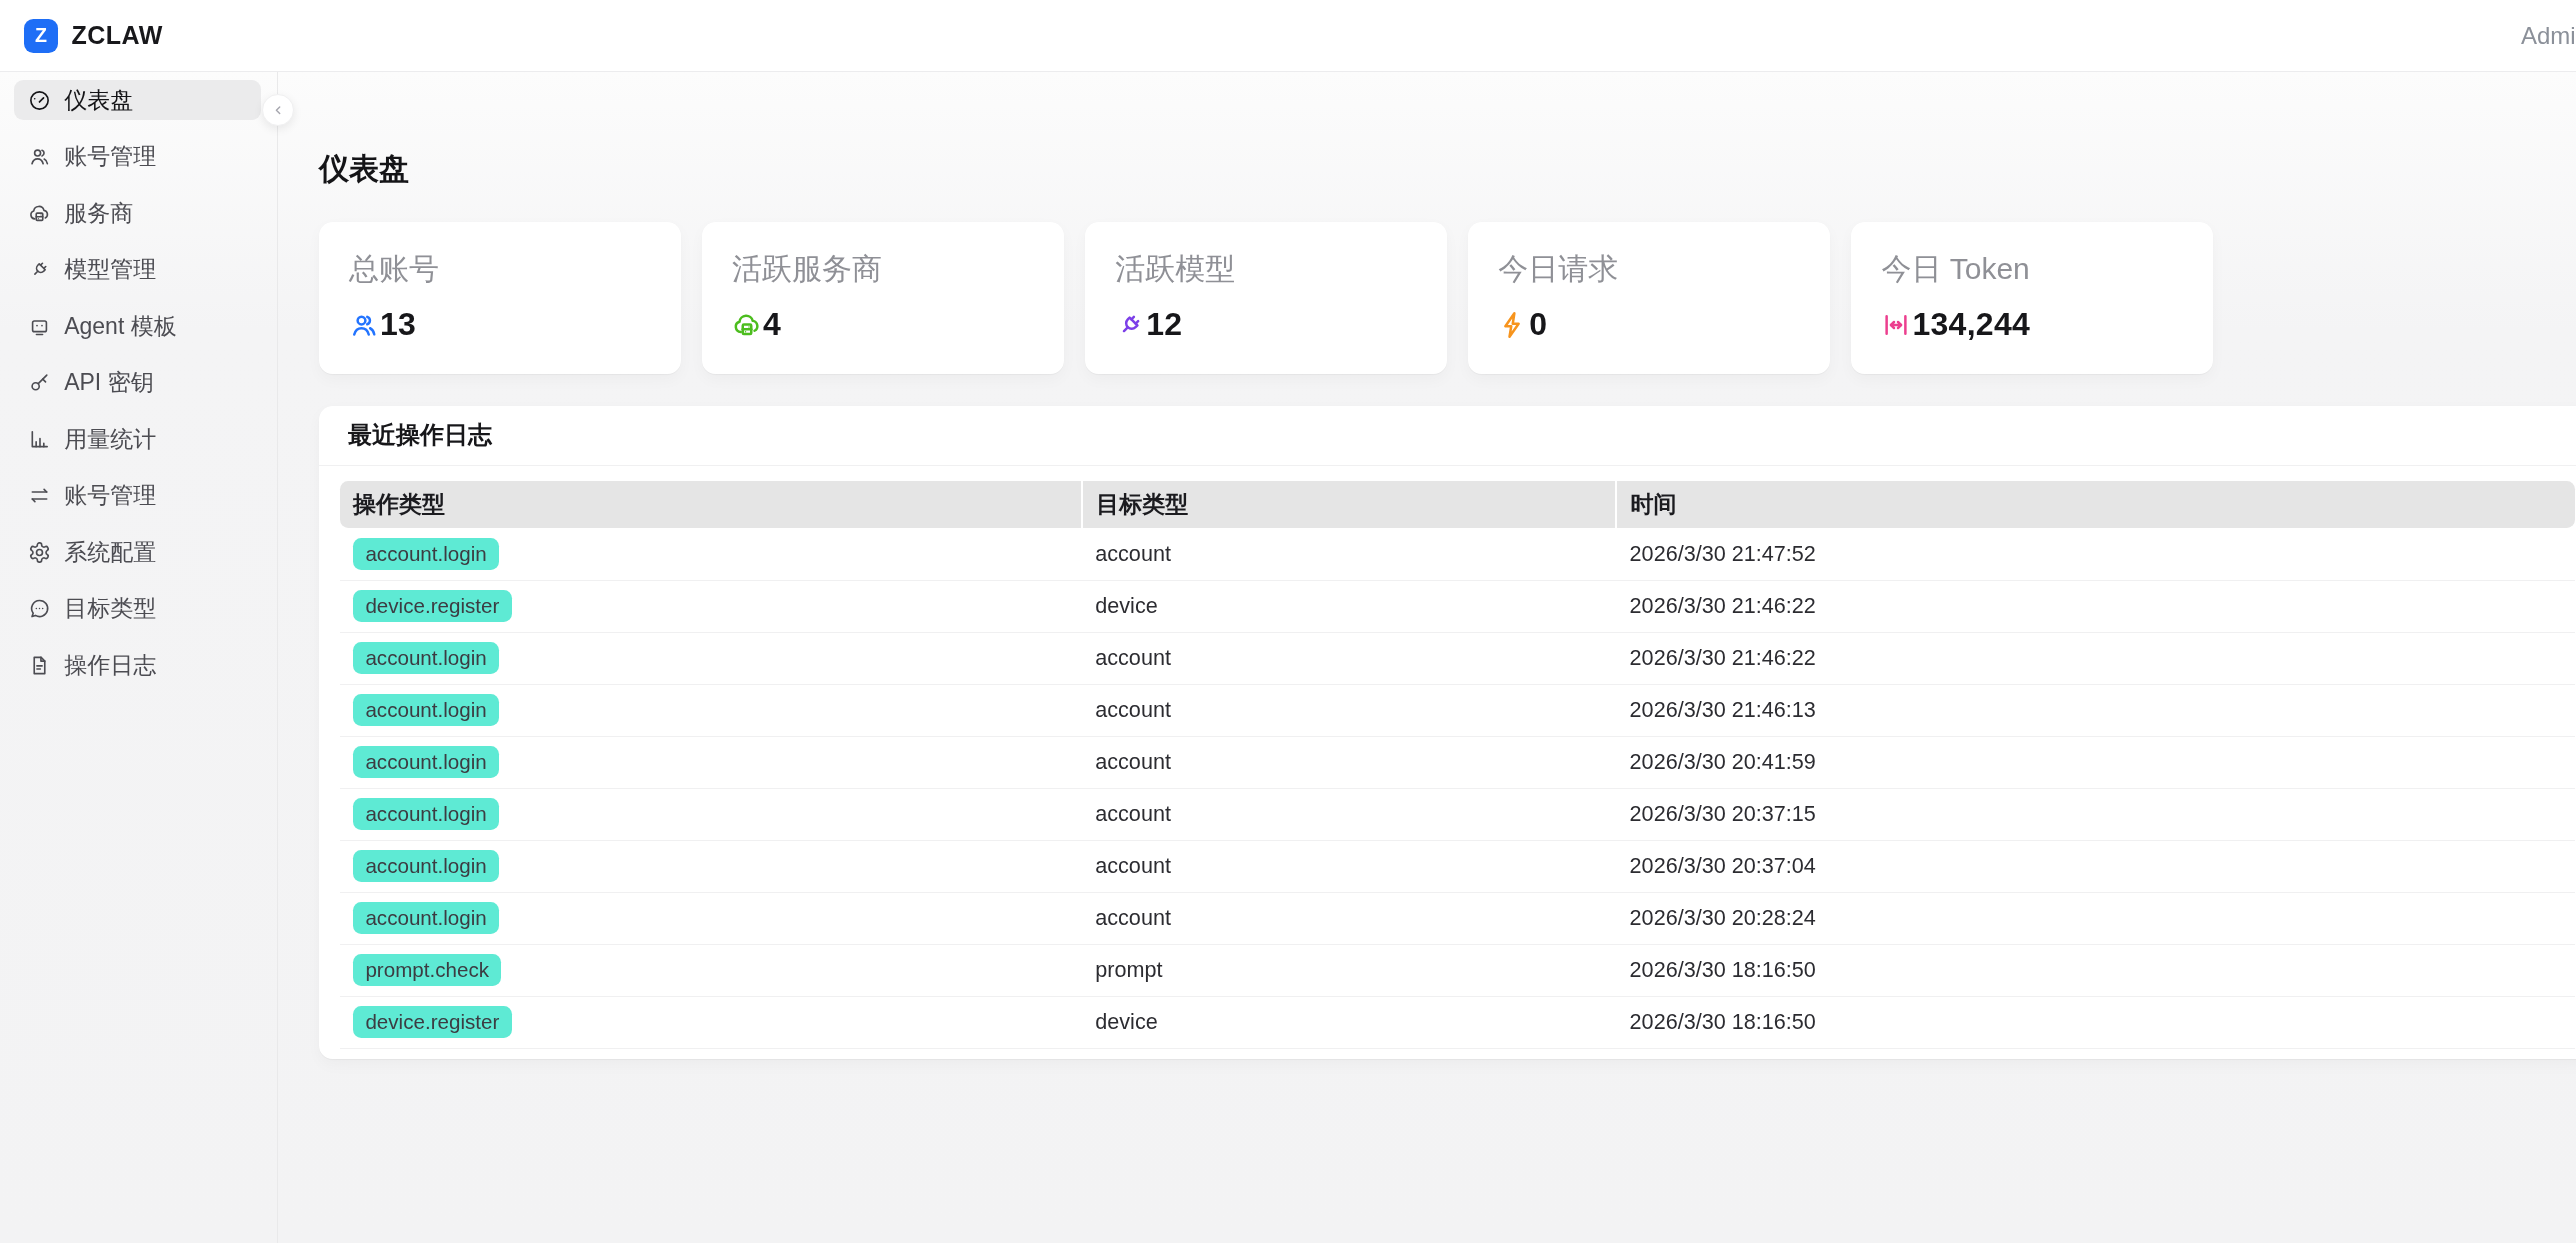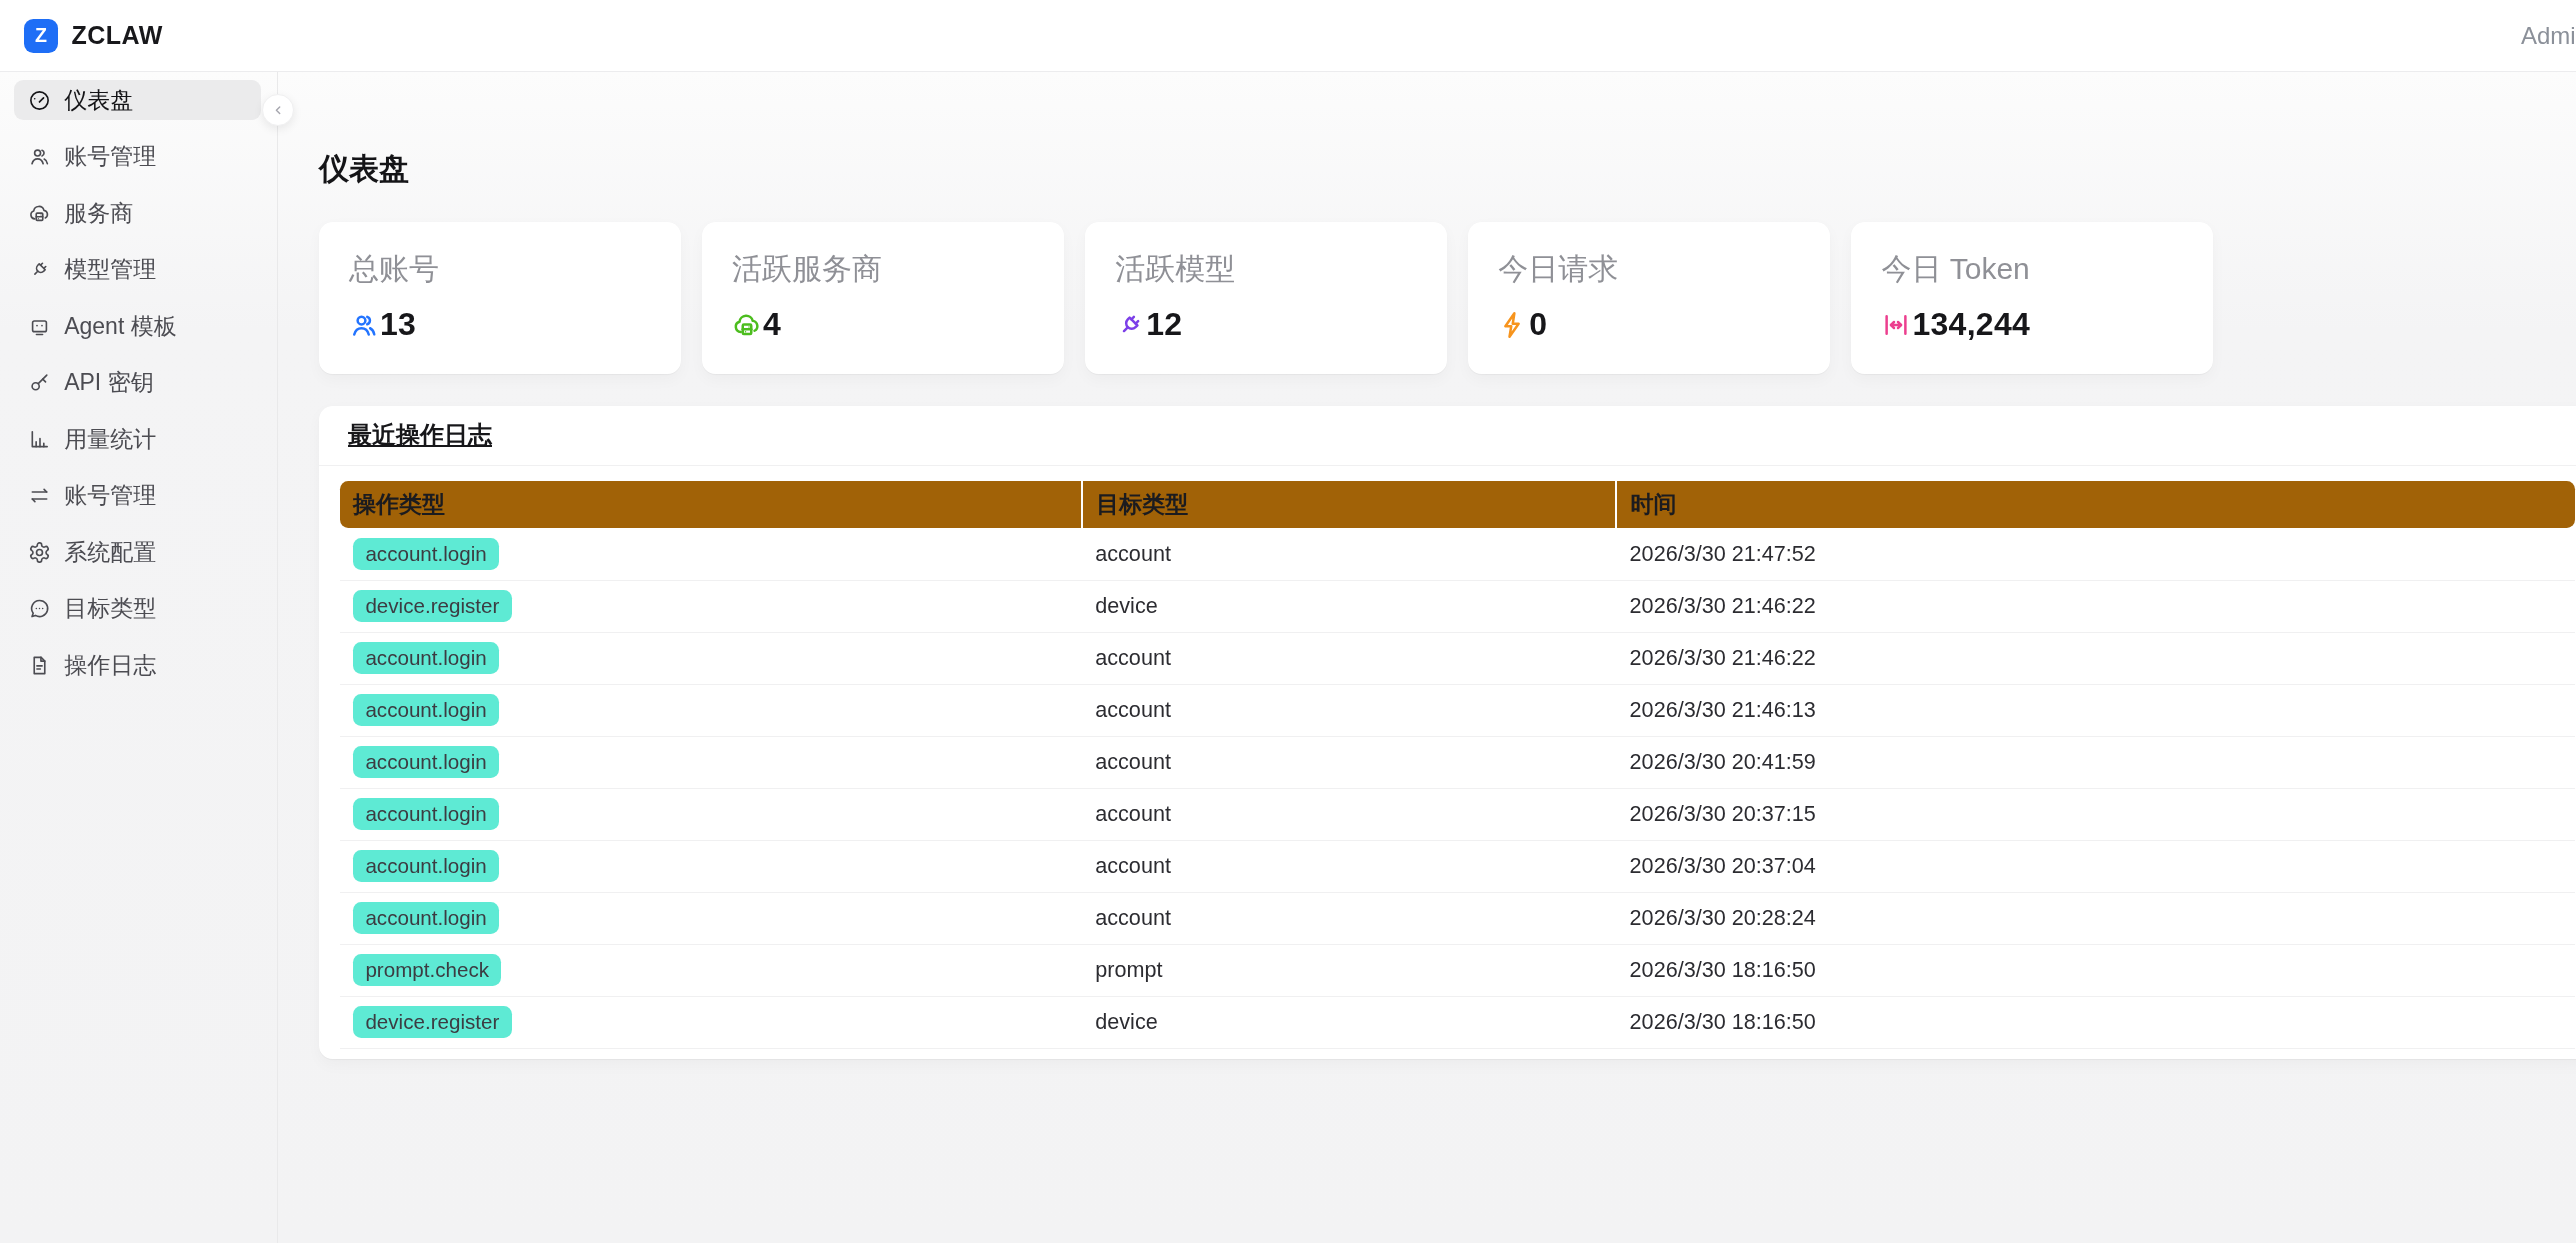--- a/index.html
+++ b/index.html
@@ -157,34 +157,33 @@
     overflow: hidden;
   }
   .panel-head {
     padding: 13.4px 29px;
     border-bottom: 0.5px solid #f0f0f1;
   }
   .panel-title {
     font-size: 24px;
     font-weight: 700;
     color: #17171a;
-    text-decoration: underline;
   }
   .panel-body { padding: 15.5px 20.6px 10.3px; }
 
   table.log-table {
     width: 100%;
     border-collapse: collapse;
     table-layout: fixed;
   }
   .log-table col.c1 { width: 33.2%; }
   .log-table col.c2 { width: 23.9%; }
   .log-table col.c3 { width: 42.9%; }
   .log-table thead th {
-    background: #a16207;
+    background: #e5e5e5;
     height: 47px;
     text-align: left;
     font-size: 23px;
     font-weight: 700;
     color: #1b1b1f;
     padding: 0 13.4px;
   }
   .log-table thead th:first-child { border-radius: 8.2px 0 0 8.2px; }
   .log-table thead th:last-child  { border-radius: 0 8.2px 8.2px 0; }
   .log-table thead th + th { border-left: 2.1px solid #ffffff; }

